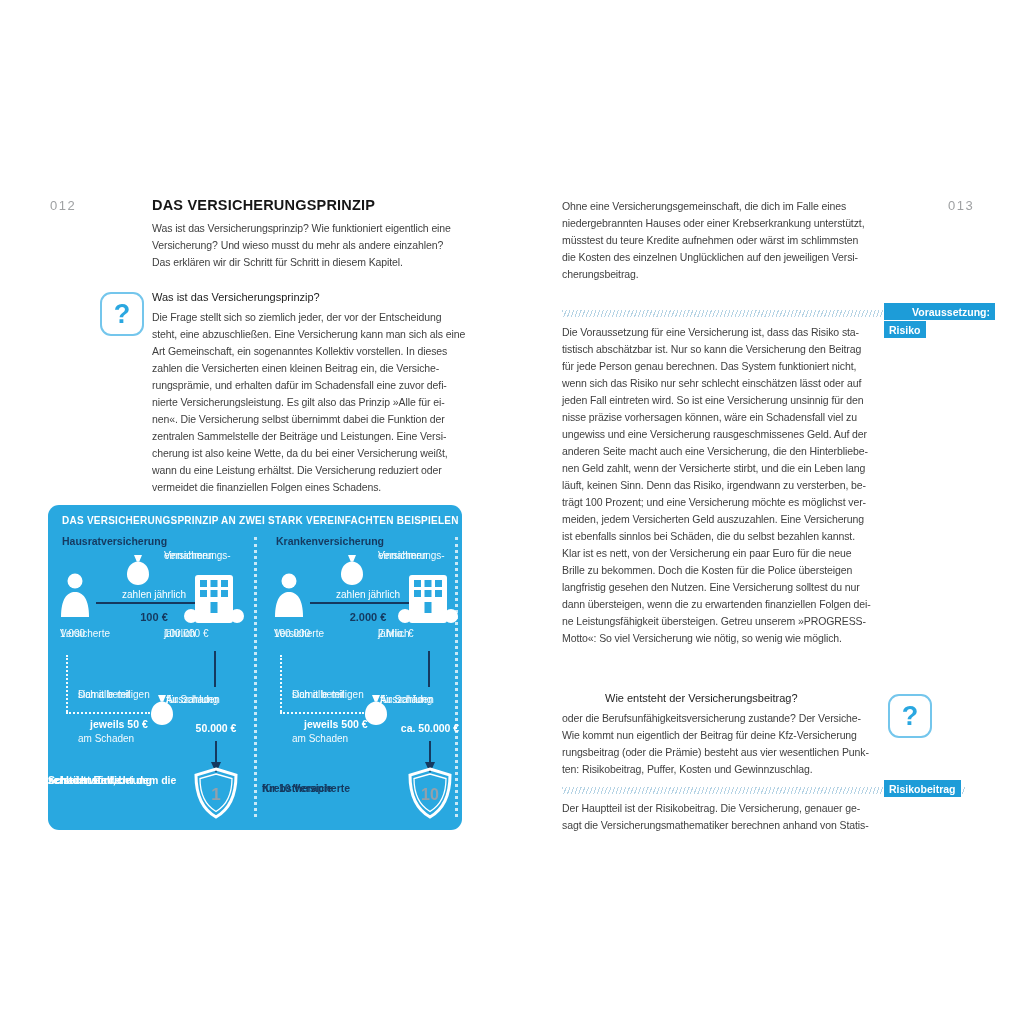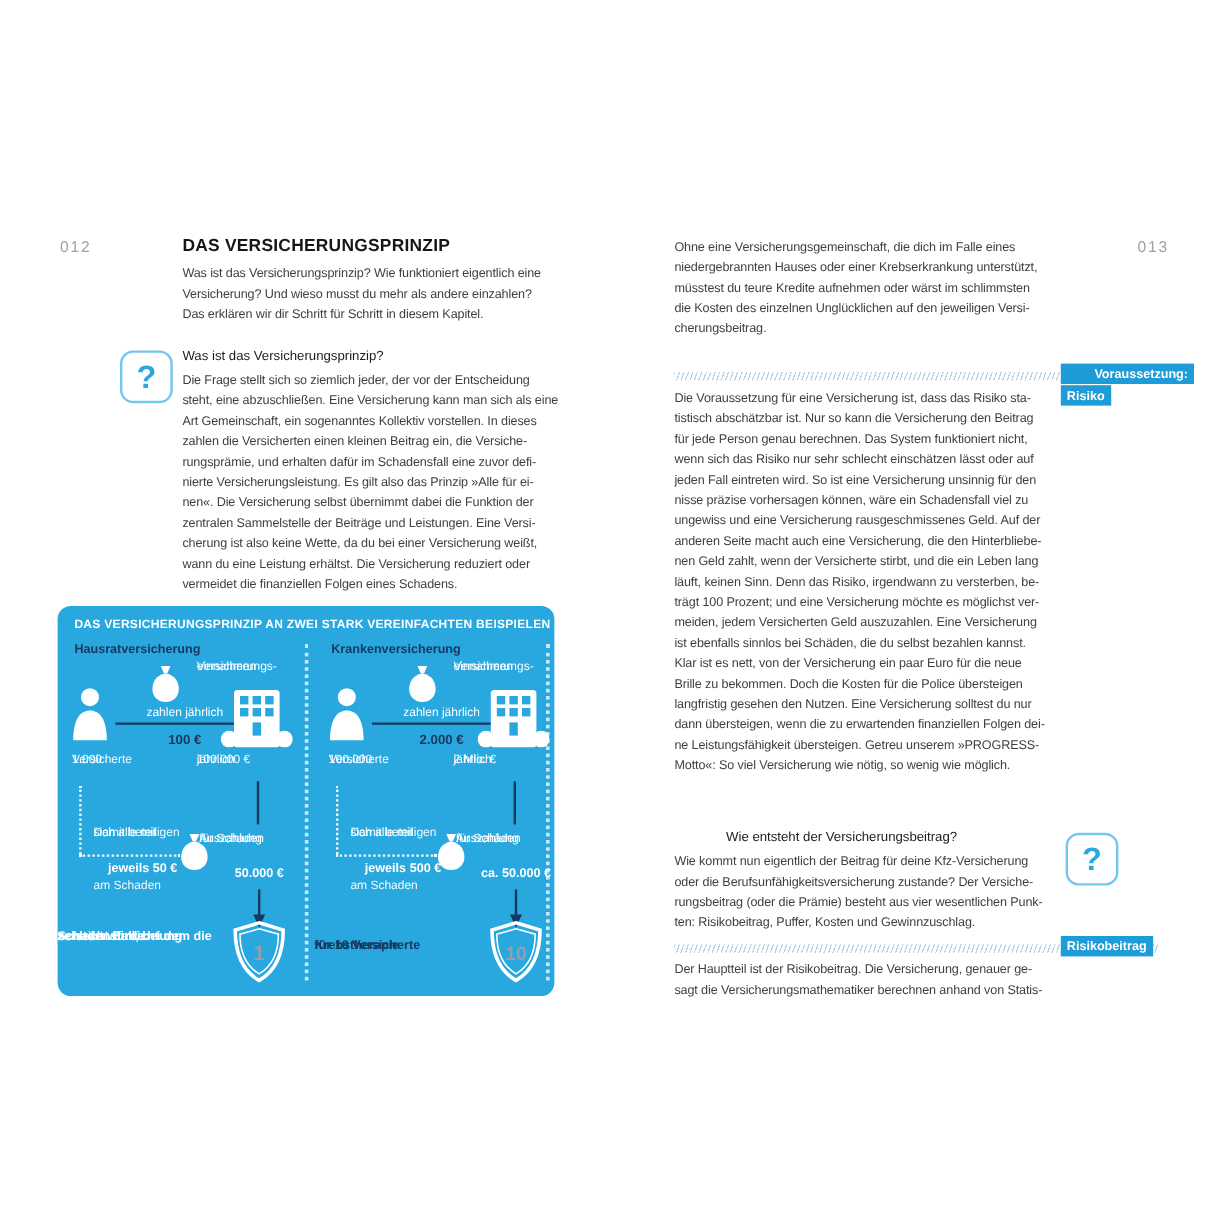--- a/index.html
+++ b/index.html
@@ -280,22 +280,22 @@
       <div class="ln">dann übersteigen, wenn die zu erwartenden finanziellen Folgen dei-</div>
       <div class="ln">ne Leistungsfähigkeit übersteigen. Getreu unserem »PROGRESS-</div>
       <div class="ln">Motto«: So viel Versicherung wie nötig, so wenig wie möglich.</div>
     </div>
 
   <div class="h2" style="left:562px;top:692px;margin-left:43px;">Wie entsteht der Versicherungsbeitrag?</div>
   <div class="qicon" style="left:888px;top:694px;">
     <span>?</span>
   </div>
   <div class="para" style="left:562px;top:710px;">
+      <div class="ln">oder die Berufsunfähigkeitsversicherung zustande? Der Versiche-</div>
       <div class="ln">Wie kommt nun eigentlich der Beitrag für deine Kfz-Versicherung</div>
-      <div class="ln">oder die Berufsunfähigkeitsversicherung zustande? Der Versiche-</div>
       <div class="ln">rungsbeitrag (oder die Prämie) besteht aus vier wesentlichen Punk-</div>
       <div class="ln">ten: Risikobeitrag, Puffer, Kosten und Gewinnzuschlag.</div>
     </div>
 
   <div class="hatch" style="left:562px;top:787px;width:404px;"></div>
   <div class="mlabel" style="left:884px;top:780px;">Risikobeitrag</div>
 
   <div class="para" style="left:562px;top:800px;">
       <div class="ln">Der Hauptteil ist der Risikobeitrag. Die Versicherung, genauer ge-</div>
       <div class="ln">sagt die Versicherungsmathematiker berechnen anhand von Statis-</div>

